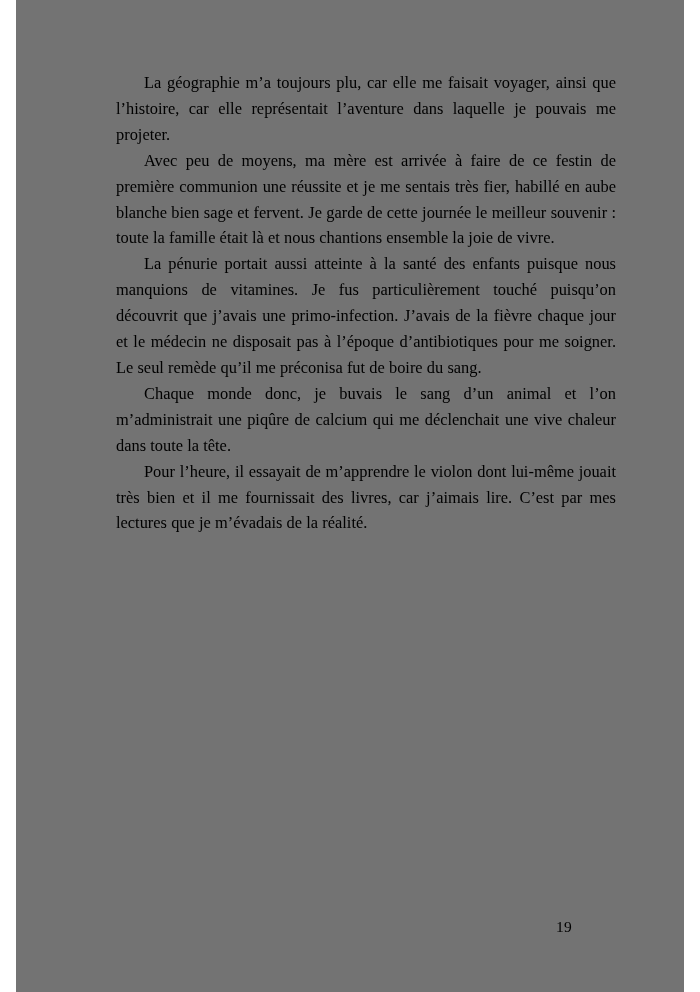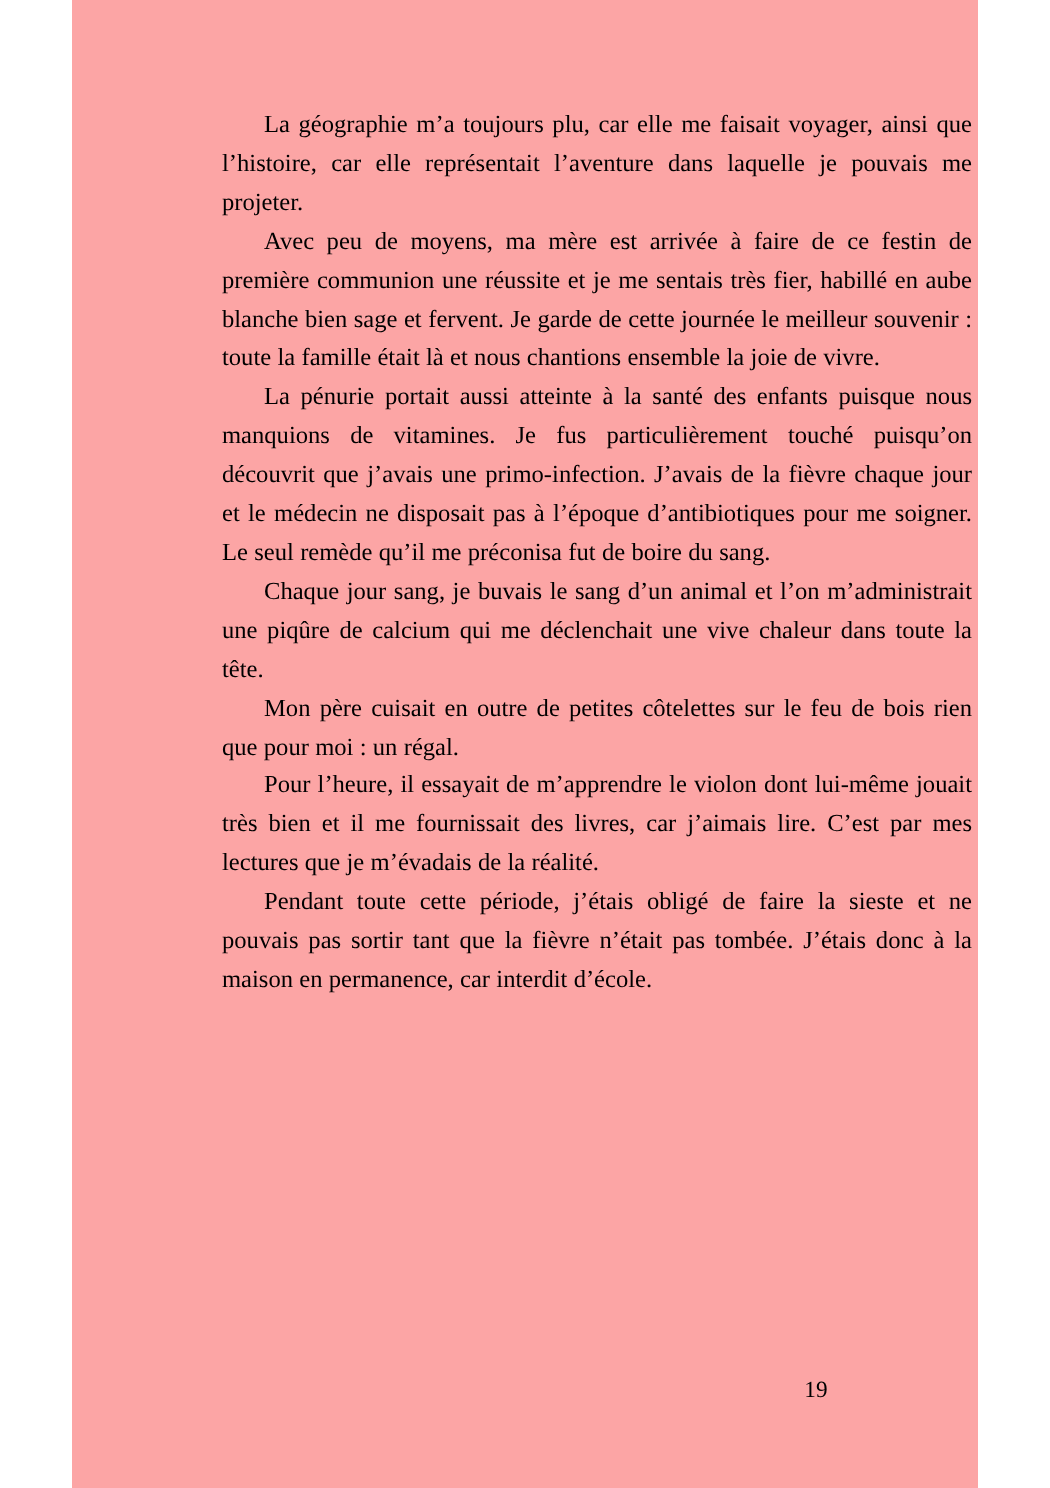--- a/index.html
+++ b/index.html
@@ -4,24 +4,24 @@
 <title>Page 19</title>
 <style>
   html, body {
     margin: 0;
     padding: 0;
     background: #ffffff;
   }
 
   .page {
     position: relative;
-    width: 604px;
+    width: 668px;
     height: 992px;
     margin: 0 auto;
-    background: #fca5a5;
+    background: #737373;
     overflow: hidden;
     box-sizing: border-box;
   }
 
   .text-block {
     position: absolute;
     left: 100px;
     top: 70px;
     width: 500px;
     font-family: "Liberation Serif", "DejaVu Serif", serif;
@@ -39,40 +39,38 @@
     margin: 0;
     padding: 0;
     text-indent: 28px;
     text-align: justify;
   }
 
   
 
   .page-number {
     position: absolute;
-    right: 100px;
+    right: 112px;
     bottom: 58px;
     font-family: "Liberation Serif", "DejaVu Serif", serif;
     font-size: 15.5px;
     line-height: 1;
     color: #000000;
     text-align: right;
     letter-spacing: 0.2px;
   }
 </style>
 </head>
 <body>
 
 <div class="page">
 
   <div class="text-block">
     <p class="para">La géographie m’a toujours plu, car elle me faisait voyager, ainsi que l’histoire, car elle représentait l’aventure dans laquelle je pouvais me projeter.</p>
     <p class="para">Avec peu de moyens, ma mère est arrivée à faire de ce festin de première communion une réussite et je me sentais très fier, habillé en aube blanche bien sage et fervent. Je garde de cette journée le meilleur souvenir : toute la famille était là et nous chantions ensemble la joie de vivre.</p>
     <p class="para">La pénurie portait aussi atteinte à la santé des enfants puisque nous manquions de vitamines. Je fus particulièrement touché puisqu’on découvrit que j’avais une primo-infection. J’avais de la fièvre chaque jour et le médecin ne disposait pas à l’époque d’antibiotiques pour me soigner. Le seul remède qu’il me préconisa fut de boire du sang.</p>
-    <p class="para">Chaque jour sang, je buvais le sang d’un animal et l’on m’administrait une piqûre de calcium qui me déclenchait une vive chaleur dans toute la tête.</p>
-    <p class="para">Mon père cuisait en outre de petites côtelettes sur le feu de bois rien que pour moi : un régal.</p>
+    <p class="para">Chaque monde donc, je buvais le sang d’un animal et l’on m’administrait une piqûre de calcium qui me déclenchait une vive chaleur dans toute la tête.</p>
     <p class="para">Pour l’heure, il essayait de m’apprendre le violon dont lui-même jouait très bien et il me fournissait des livres, car j’aimais lire. C’est par mes lectures que je m’évadais de la réalité.</p>
-    <p class="para">Pendant toute cette période, j’étais obligé de faire la sieste et ne pouvais pas sortir tant que la fièvre n’était pas tombée. J’étais donc à la maison en permanence, car interdit d’école.</p>
   </div>
 
   <div class="page-number">19</div>
 
 </div>
 
 </body></html>

